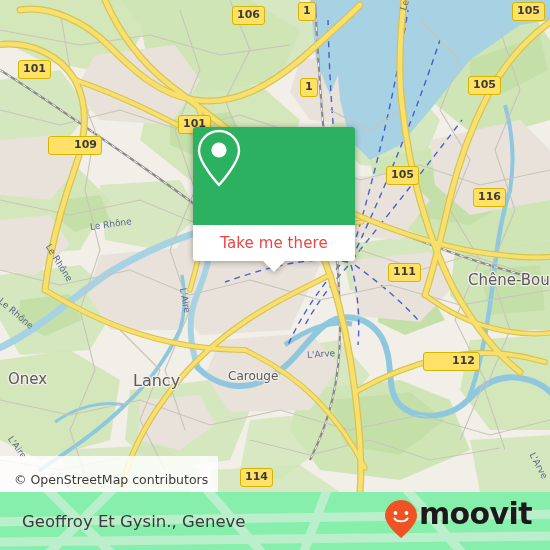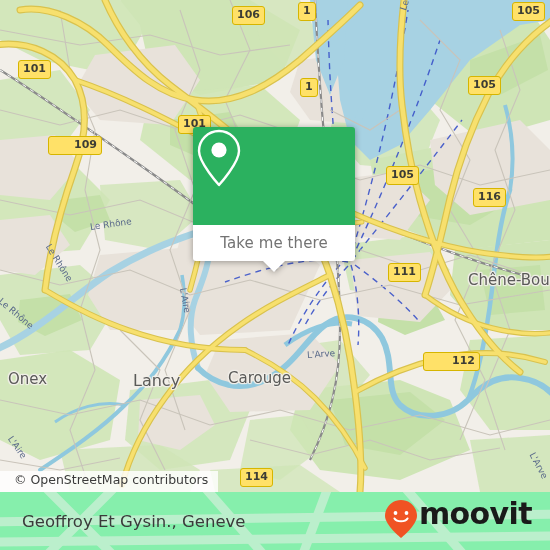--- a/index.html
+++ b/index.html
@@ -67,38 +67,38 @@
   #popup-white{
     background:#ffffff;
     height:36px;
     border-radius:0 0 3px 3px;
     display:flex;align-items:center;justify-content:center;
     position:relative;
   }
   #popup-label{
     font-family:"DejaVu Sans", sans-serif;
     font-size:15px;
-    color:#737373;
+    color:#ef4444;
     letter-spacing:.1px;
   }
   #popup-tail{
     position:absolute;
     left:50%;bottom:-11px;margin-left:-11px;
     width:0;height:0;
     border-left:11px solid transparent;
     border-right:11px solid transparent;
     border-top:11px solid #ffffff;
   }
 
   
   #attribution{
     position:absolute;
     left:0;bottom:0;
     background:rgba(255,255,255,.82);
-    padding:1px 10px 5px 14px;
+    padding:16px 10px 5px 14px;
     font-family:"DejaVu Sans", sans-serif;
     font-size:12.5px;
     color:#3b3b3b;
     white-space:nowrap;
   }
 
   
   #bottombar{
     position:absolute;left:0;top:492px;
     width:550px;height:58px;
@@ -297,21 +297,21 @@
         <g fill="#9a9a9a">
           <circle cx="262" cy="258" r="3"></circle>
           <circle cx="275" cy="268" r="2.5"></circle>
         </g>
       </g>
     </svg>
 
     <div id="place-labels">
         <div class="place-label" style="left: 8px; top: 370px; font-size: 15px; text-align: center;">Onex</div>
         <div class="place-label" style="left: 133px; top: 371px; font-size: 16px;">Lancy</div>
-        <div class="place-label" style="left: 228px; top: 369px; font-size: 15px;">Carouge</div>
+        <div class="place-label" style="left: 228px; top: 369px; font-size: 12px;">Carouge</div>
         <div class="place-label" style="left: 468px; top: 271px; font-size: 15px;">Chêne-Bougeries</div>
       </div>
     <div id="water-labels">
         <div class="water-label" style="left: 403px; top: 5px; transform: rotate(-72deg); transform-origin: left center;">Le R...</div>
         <div class="water-label" style="left: 90px; top: 222px; transform: rotate(-8deg); transform-origin: left center;">Le Rhône</div>
         <div class="water-label" style="left: 48px; top: 240px; transform: rotate(58deg); transform-origin: left center;">Le Rhône</div>
         <div class="water-label" style="left: 0px; top: 295px; transform: rotate(40deg); transform-origin: left center;">Le Rhône</div>
         <div class="water-label" style="left: 307px; top: 350px; transform: rotate(-4deg); transform-origin: left center;">L'Arve</div>
         <div class="water-label" style="left: 532px; top: 448px; transform: rotate(62deg); transform-origin: left center;">L'Arve</div>
         <div class="water-label" style="left: 10px; top: 432px; transform: rotate(55deg); transform-origin: left center;">L'Aire</div>

